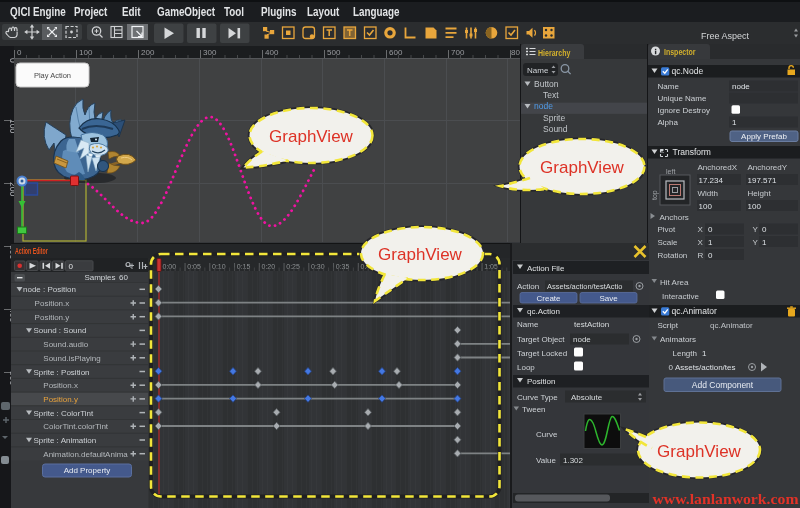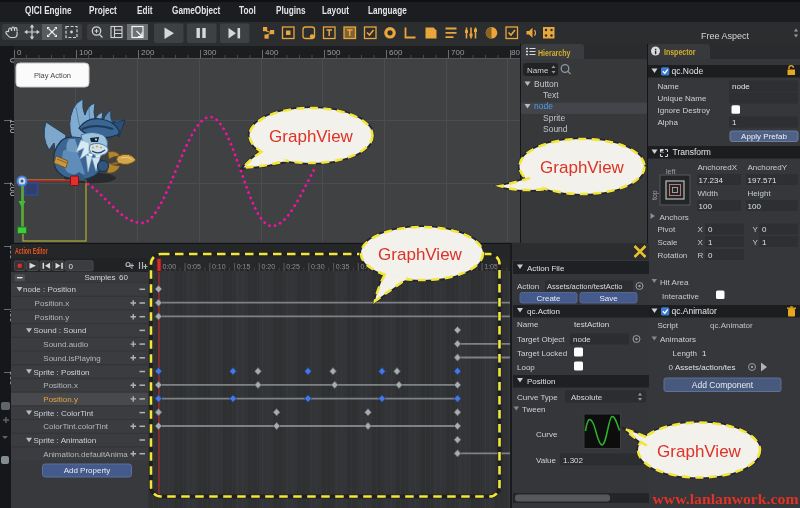--- a/index.html
+++ b/index.html
@@ -6,21 +6,21 @@
   #stage{position:relative;width:800px;height:508px;overflow:hidden;
     font-family:"Liberation Sans",sans-serif;background:#36383b;}
   .abs{position:absolute;}
   .lbl{position:absolute;white-space:nowrap;}
 </style>
 </head>
 <body>
 <div id="stage">
 
   <div class="abs" style="left:0;top:0;width:800px;height:22px;background:#1b1d20;border-top:2px solid #0e1012;box-sizing:border-box;"></div>
-  <div id="menuitems" style="position:absolute;left:15px;top:5px;width:664px;height:14px;color:#e2e4e6;font-size:10px;font-weight:bold;">
+  <div id="menuitems" style="position:absolute;left:0;top:5px;width:664px;height:14px;color:#e2e4e6;font-size:12px;font-weight:bold;">
     <span class="lbl" style="left:10px;transform:scaleX(.82);transform-origin:0 0;">QICI Engine</span>
     <span class="lbl" style="left:74px;transform:scaleX(.82);transform-origin:0 0;">Project</span>
     <span class="lbl" style="left:121.5px;transform:scaleX(.82);transform-origin:0 0;">Edit</span>
     <span class="lbl" style="left:156.5px;transform:scaleX(.82);transform-origin:0 0;">GameObject</span>
     <span class="lbl" style="left:224px;transform:scaleX(.82);transform-origin:0 0;">Tool</span>
     <span class="lbl" style="left:260.5px;transform:scaleX(.82);transform-origin:0 0;">Plugins</span>
     <span class="lbl" style="left:307px;transform:scaleX(.82);transform-origin:0 0;">Layout</span>
     <span class="lbl" style="left:352.5px;transform:scaleX(.82);transform-origin:0 0;">Language</span>
   </div>
 

